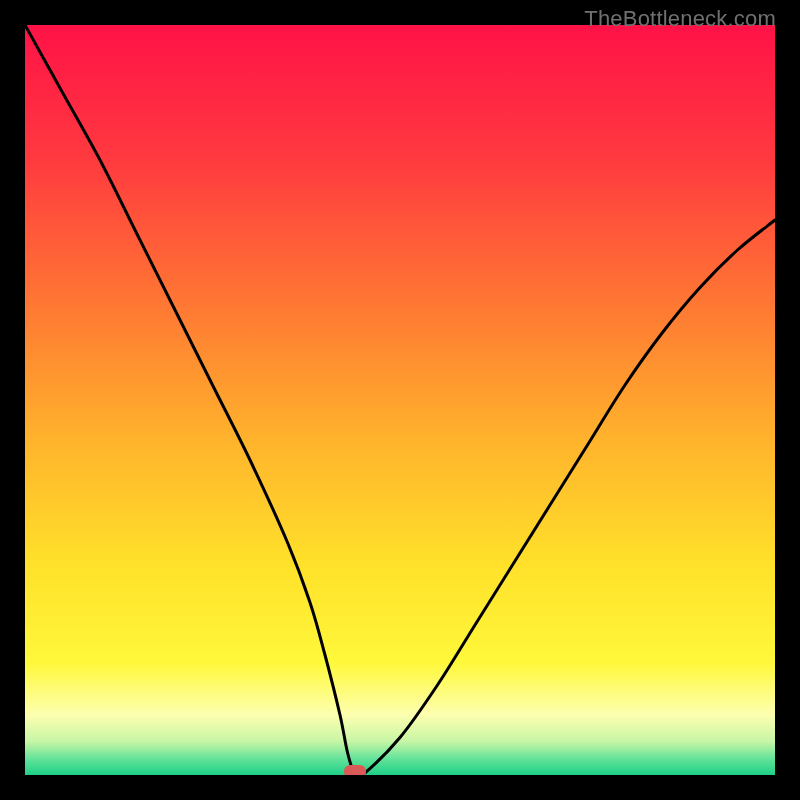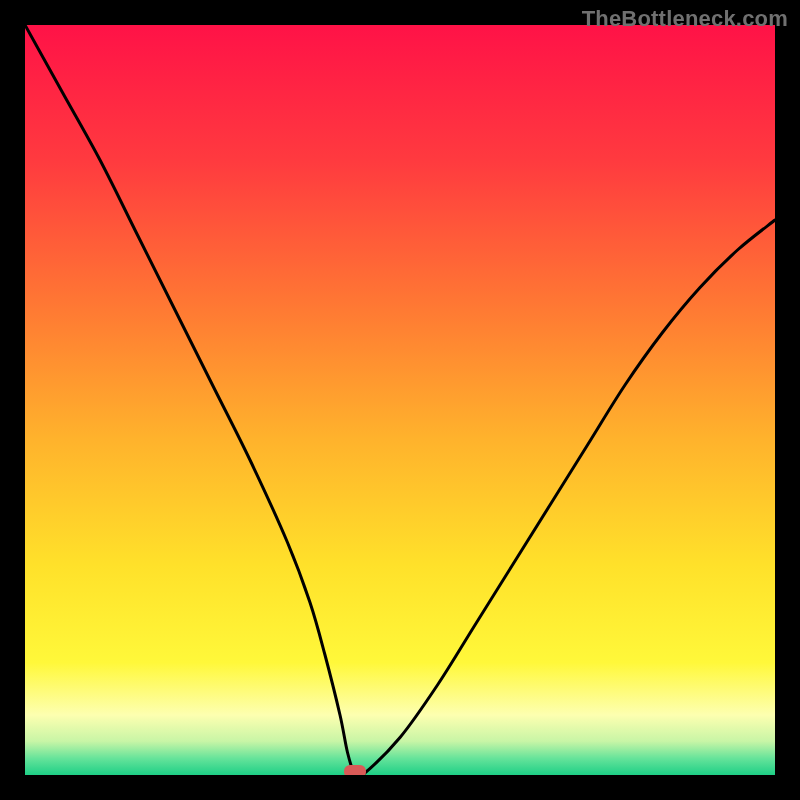--- a/index.html
+++ b/index.html
@@ -20,24 +20,24 @@
   .plot {
     position: absolute;
     left: 25px;
     top: 25px;
     width: 750px;
     height: 750px;
   }
   .watermark {
     position: absolute;
     top: 6px;
-    right: 12px;
+    right: 24px;
     color: #707070;
     font-size: 22px;
-    font-weight: 700;
+    font-weight: 400;
     letter-spacing: 0.2px;
     user-select: none;
   }
   svg { display: block; }
 </style>
 </head>
 <body>
 
 <div class="frame">
   <svg class="plot" viewBox="0 0 750 750" preserveAspectRatio="none">

